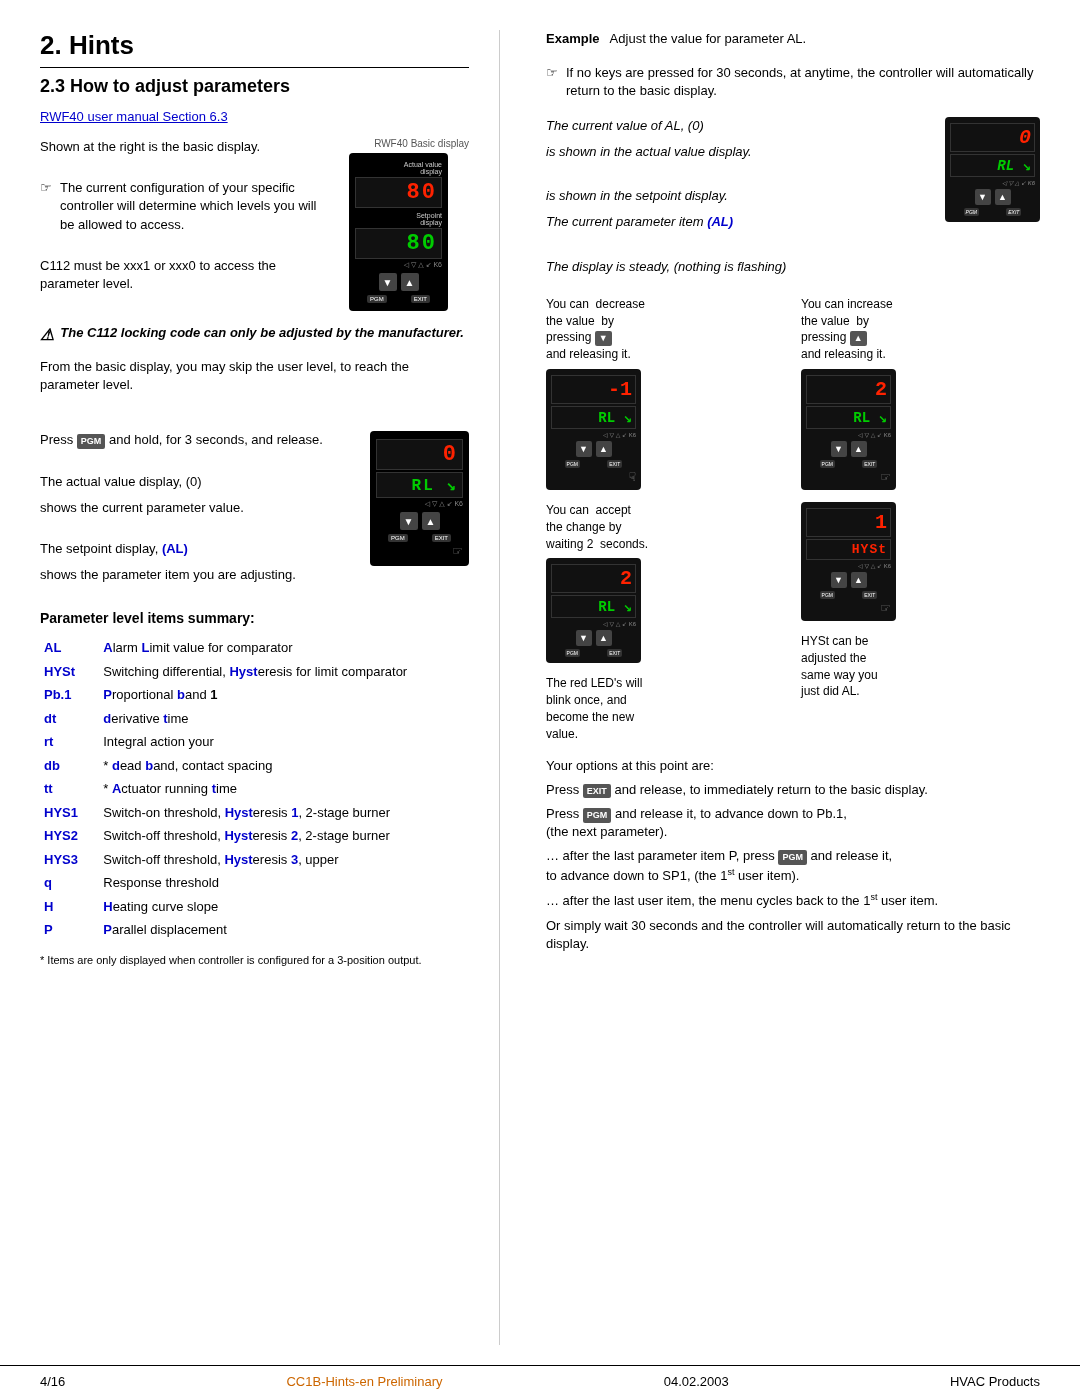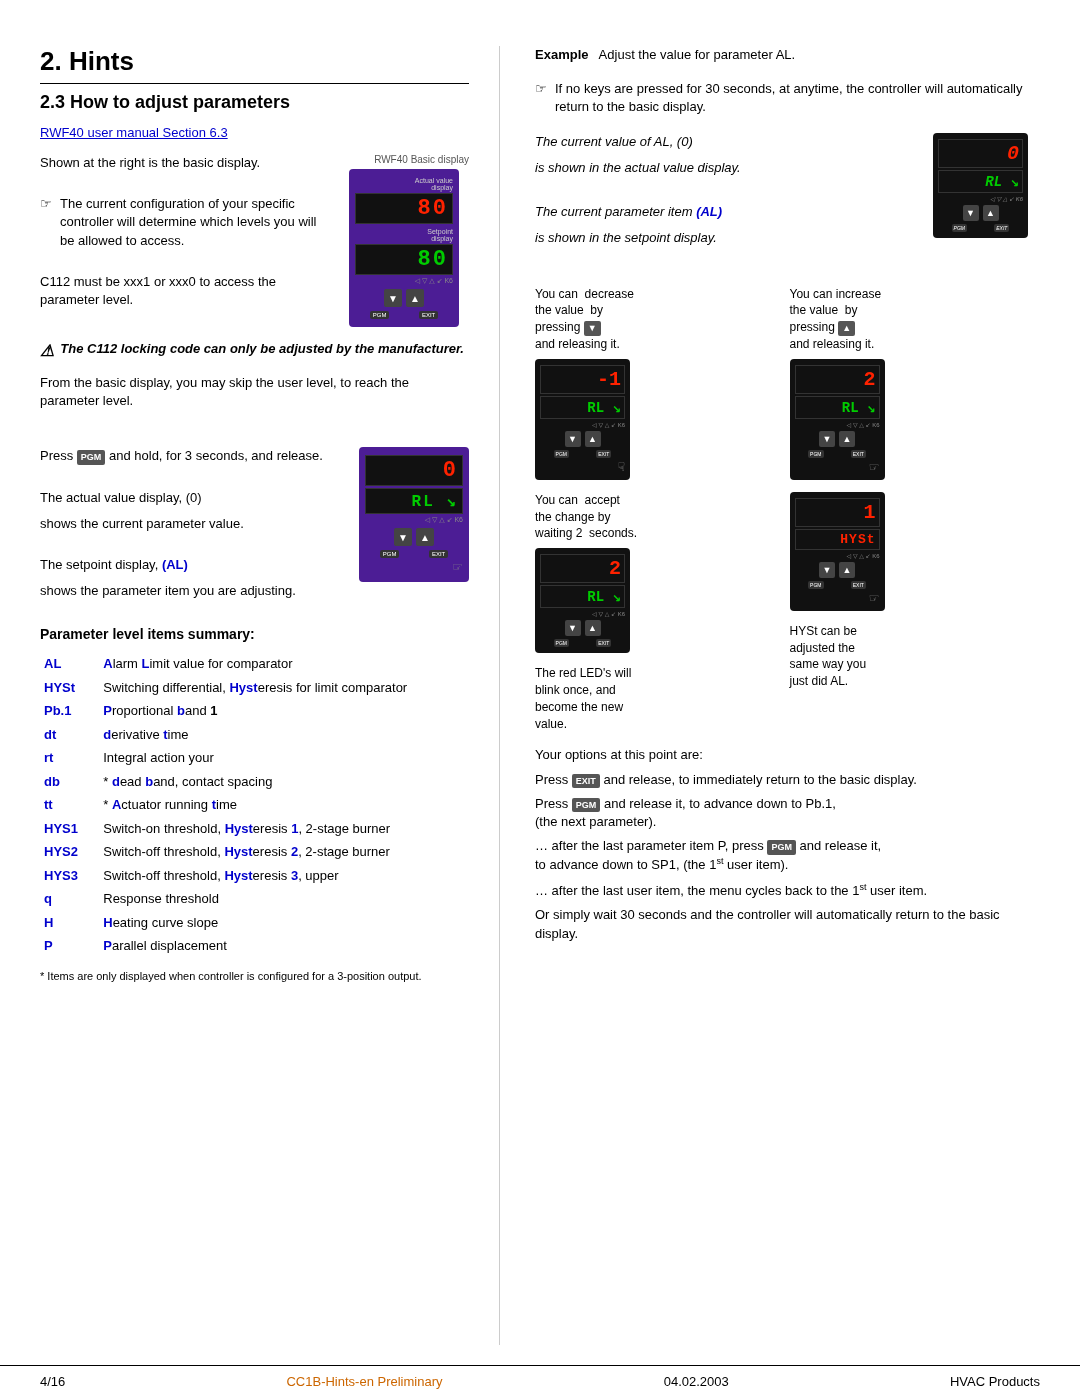--- a/index.html
+++ b/index.html
@@ -15,23 +15,22 @@
     .page {
       width: 1080px;
       min-height: 1397px;
       padding: 0;
       display: flex;
       flex-direction: column;
     }
     .main-content {
       display: flex;
       flex: 1;
-      padding: 30px 52px 20px 40px;
-      gap: 0;
-      margin-top: 16px;
+      padding: 30px 40px 20px 40px;
+      gap: 11px;
     }
     .left-column {
       width: 460px;
       padding-right: 30px;
       border-right: 1px solid #ccc;
     }
     .right-column {
       flex: 1;
       padding-left: 35px;
     }
@@ -78,22 +77,22 @@
       margin-right: 6px;
     }
     .display-container {
       display: flex;
       gap: 20px;
       margin: 14px 0;
       align-items: flex-start;
     }
     .display-text { flex: 1; }
     .device-display {
-      width: 110px;
-      background: #4c1d95;
+      width: 99px;
+      background: #000000;
       border-radius: 4px;
       padding: 8px 6px;
       color: #fff;
       font-size: 9px;
       flex-shrink: 0;
     }
     .device-display .display-screen {
       background: #111;
       color: #ff2200;
       font-size: 20px;
@@ -480,23 +479,24 @@
           <span class="note-sym">☞</span>
           <span>If no keys are pressed for 30 seconds, at anytime, the controller will automatically return to the basic display.</span>
         </div>
       </div>
 
       <div class="col-section">
         <div class="text-part">
           <p>The current value of AL, (0)</p>
           <p>is shown in the actual value display.</p>
           <br>
+          <p>is shown in the setpoint display.</p>
           <p>The current parameter item <span class="highlight-blue">(AL)</span></p>
-          <p>is shown in the setpoint display.</p>
           <br>
+          <p>The display is steady, (nothing is flashing)</p>
         </div>
         <div class="device-part">
           <div class="device-small">
             <div class="ds-screen" style="color:#ff2200; font-size:20px;">0</div>
             <div class="ds-screen green" style="color:#00cc00; font-size:14px; min-height:20px;">RL&nbsp;↘</div>
             <div class="ds-ks">◁ ▽ △ ↙ K6</div>
             <div class="ds-arrows">
               <div class="ds-arrow">▼</div>
               <div class="ds-arrow">▲</div>
             </div>

